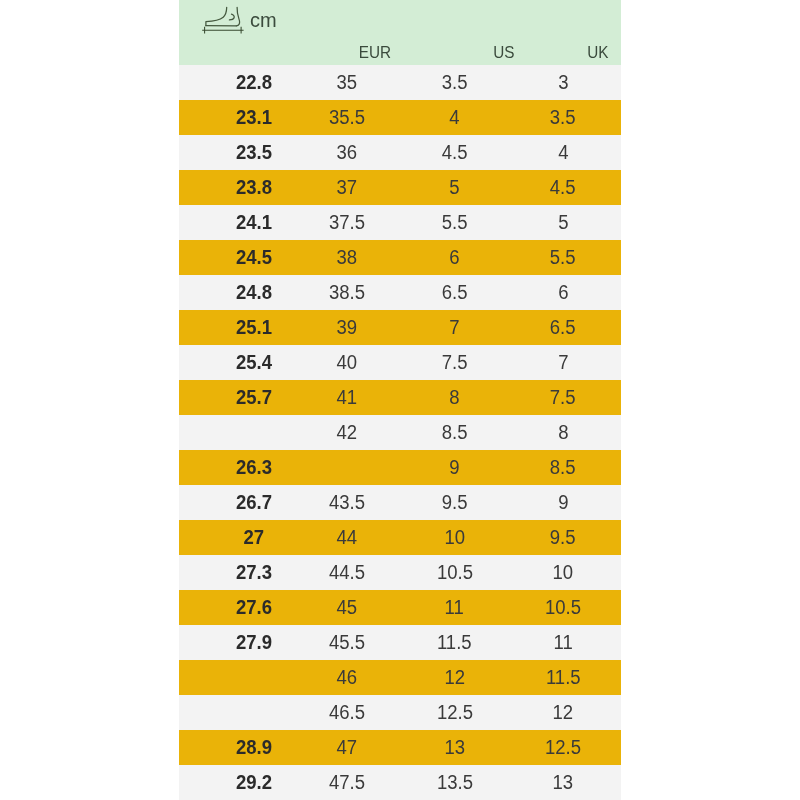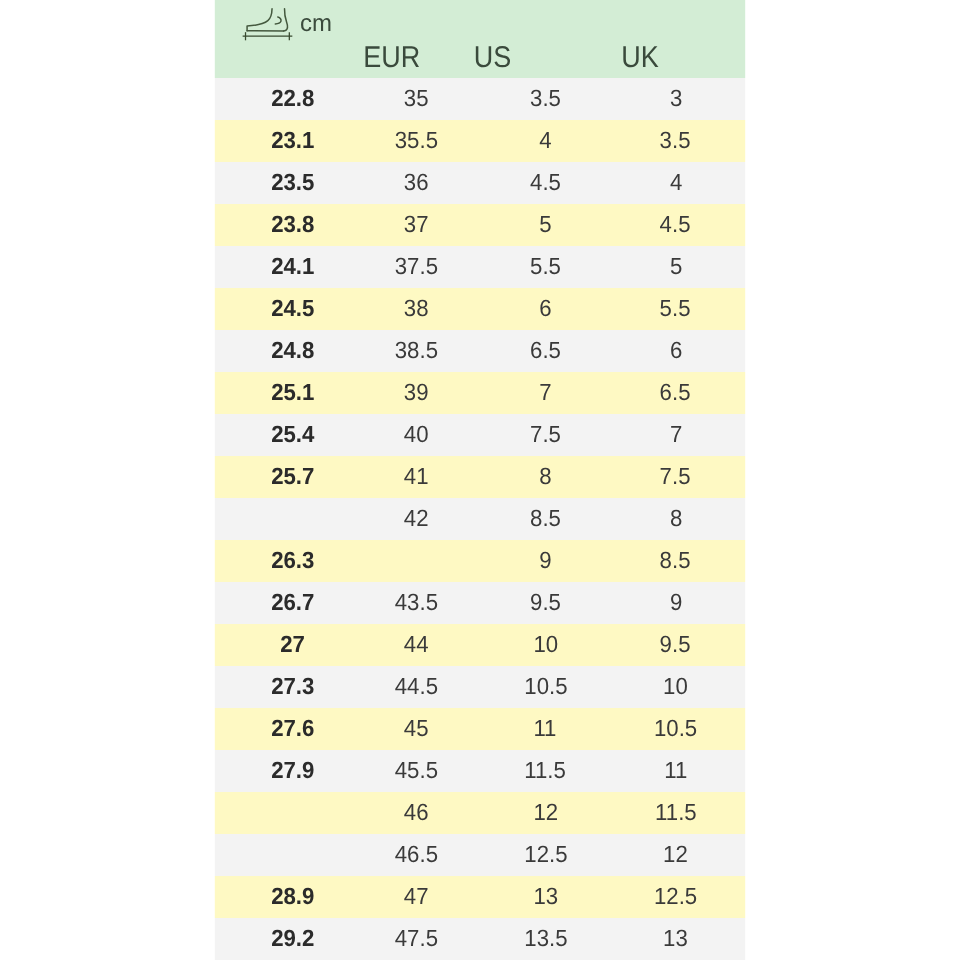--- a/index.html
+++ b/index.html
@@ -10,36 +10,36 @@
 
   .thead{position:absolute;left:0;top:0;width:442px;height:65px;
          background:#d3edd5;}
 
   .unit{position:absolute;left:21px;top:4px;height:32px;}
   .foot-icon{position:absolute;left:0;top:0;width:46px;height:32px;display:block;overflow:visible;}
   .unit-text{position:absolute;left:50px;top:3px;font-size:20px;line-height:26px;
              color:#3b4b3d;white-space:nowrap;}
 
   .hrow{position:absolute;left:0;top:0;width:442px;height:65px;}
-  .hcell{position:absolute;bottom:4px;text-align:left;font-size:25px;line-height:1;
+  .hcell{position:absolute;bottom:4px;text-align:right;font-size:17px;line-height:1;
          color:#3a4a3c;text-decoration:underline;}
   .hcell span{display:inline-block;transform:scaleX(0.9);}
 
   .rows{position:absolute;left:0;top:65px;width:442px;}
   .row{position:relative;width:442px;height:35px;}
   .row.odd{background:#f3f3f3;}
-  .row.even{background:#fef9c3;}
+  .row.even{background:#eab308;}
   .row.last{}
   .cell{position:absolute;top:0;height:35px;line-height:35px;text-align:center;
         font-size:19.5px;color:#3a3a3a;}
   .cell span{display:inline-block;transform:scaleX(0.95);}
   .cell.c0{font-weight:700;color:#2b2b2b;}
 
   
-  .col0{left:4px;width:121px;}
+  .col0{left:14px;width:121px;}
   .col1{left:121px;width:93px;}
   .col2{left:214px;width:123px;}
   .col3{left:337px;width:94px;}
 </style>
 </head>
 <body>
 
 <div class="chart">
 
   <div class="thead">

